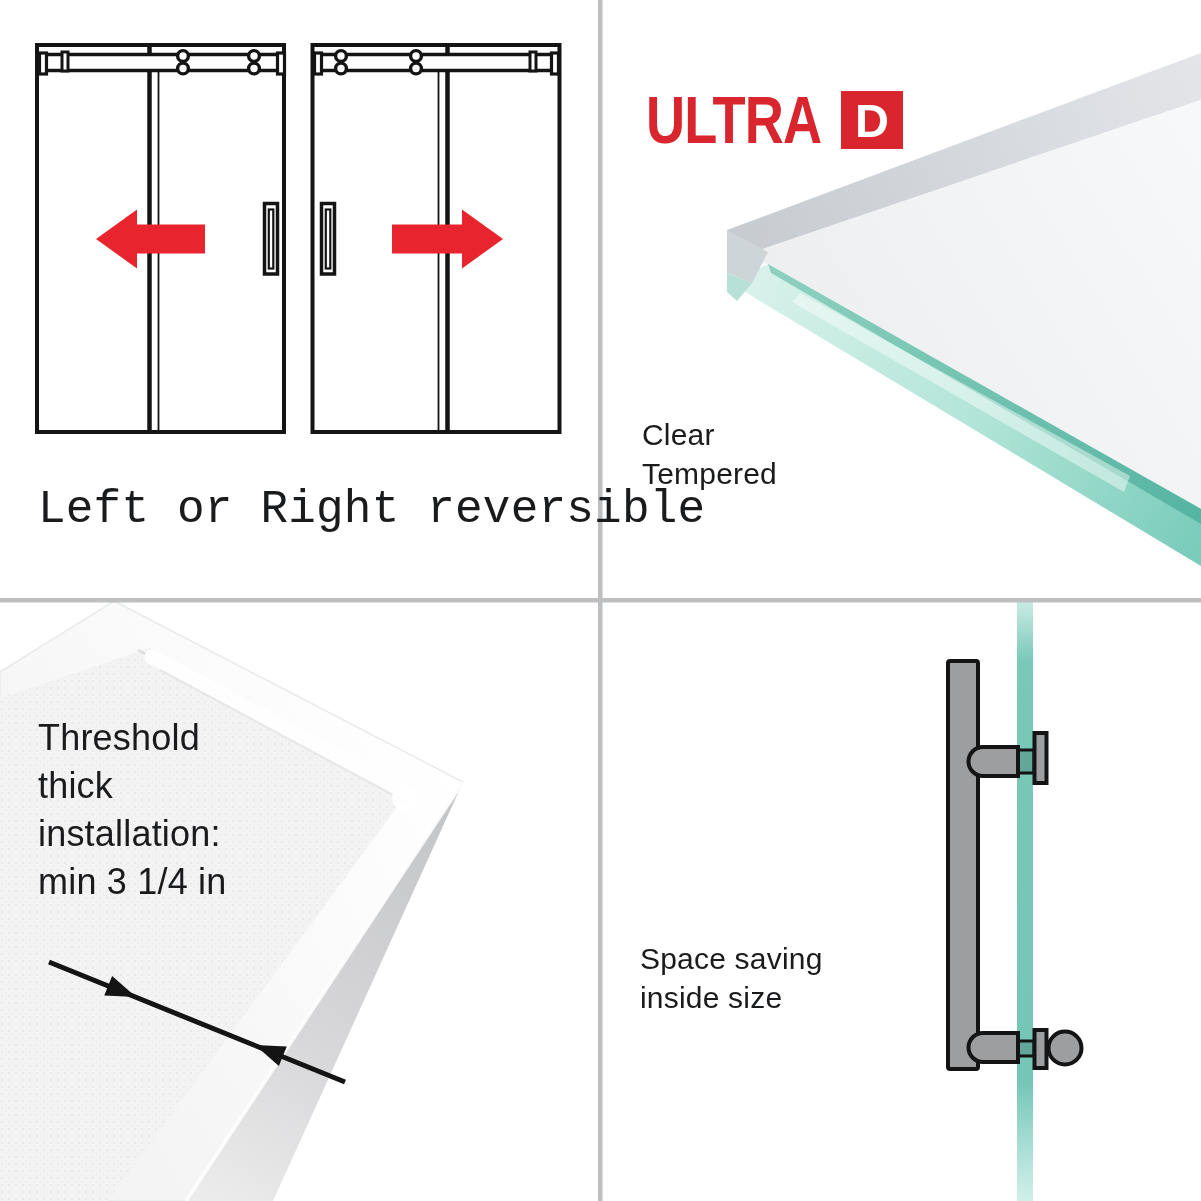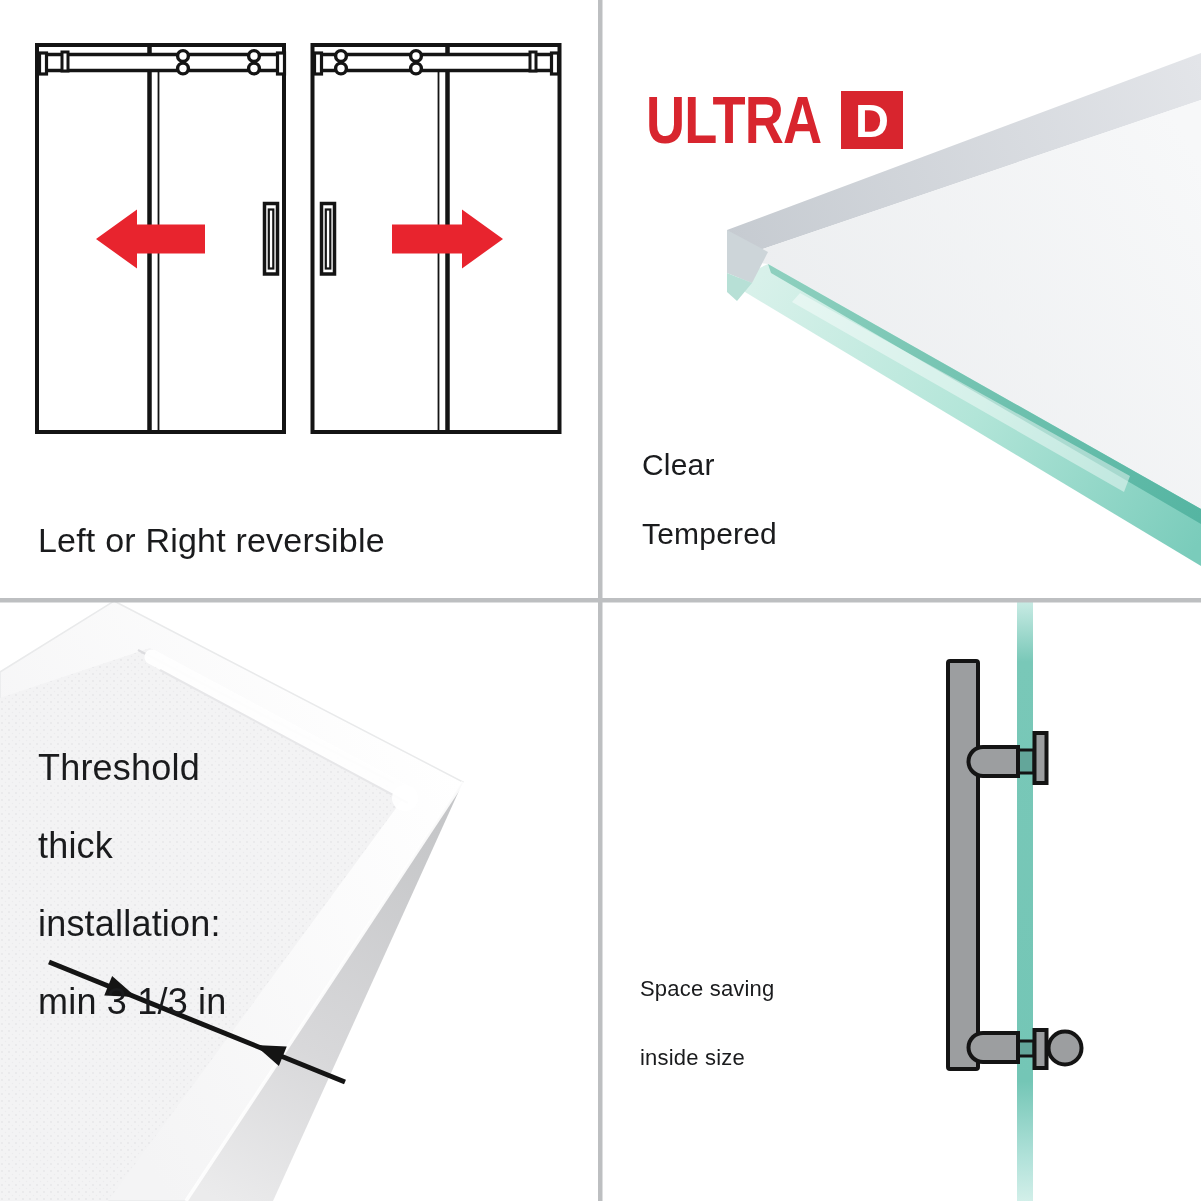--- a/index.html
+++ b/index.html
@@ -12,25 +12,25 @@
         color:var(--accent-red,#d8252e);font-weight:700;}
   .logo .word-wrap{width:186px;height:62px;overflow:visible;}
   .logo .word{display:inline-block;font-size:66px;line-height:62px;letter-spacing:-1px;
               transform:scaleX(0.82);transform-origin:left center;white-space:nowrap;}
   .logo .dbox{width:62px;height:58px;background:var(--accent-red,#d8252e);color:#fff;
               display:flex;align-items:center;justify-content:center;
               font-size:47px;line-height:1;}
 
   
   .feat{position:absolute;color:var(--text,#1a1b1d);letter-spacing:0.2px;font-weight:500;}
-  .feat .fline{white-space:nowrap;margin-top:30px;}
-  #f-rev   {left:38px; top:488px; font-size:34px; line-height:44px;}
+  .feat .fline{white-space:nowrap;}
+  #f-rev   {left:38px; top:488px; font-size:46px; line-height:44px;font-family:Liberation Mono, monospace;}
   #f-glass {left:642px;top:415px; font-size:30px; line-height:39px;}
   #f-thresh{left:38px; top:714px; font-size:36px; line-height:48px;}
-  #f-knob  {left:640px;top:939px; font-size:22px; line-height:39px;}
+  #f-knob  {left:640px;top:939px; font-size:30px; line-height:39px;}
 </style>
 </head>
 <body>
 
 <div class="canvas">
 
   <svg width="1201" height="1201" viewBox="0 0 1201 1201">
     <defs>
       <linearGradient id="gradBevel" gradientUnits="userSpaceOnUse" x1="727" y1="230" x2="1201" y2="60">
         <stop offset="0" stop-color="#c6cbd1"></stop>
@@ -169,21 +169,21 @@
 
   <div class="feat" id="f-glass">
     <div class="fline">Clear</div>
     <div class="fline">Tempered</div>
   </div>
 
   <div class="feat" id="f-thresh">
     <div class="fline">Threshold</div>
     <div class="fline">thick</div>
     <div class="fline">installation:</div>
-    <div class="fline">min 3 1/3 in</div>
+    <div class="fline">min 3 1/4 in</div>
   </div>
 
   <div class="feat" id="f-knob">
     <div class="fline">Space saving</div>
     <div class="fline">inside size</div>
   </div>
 
 </div>
 
 </body></html>

